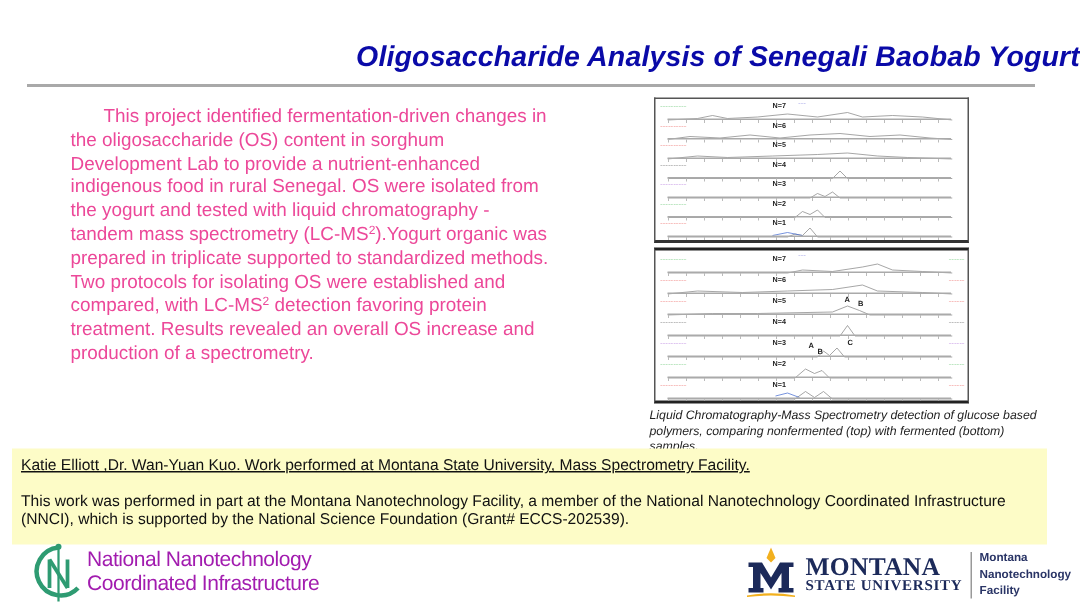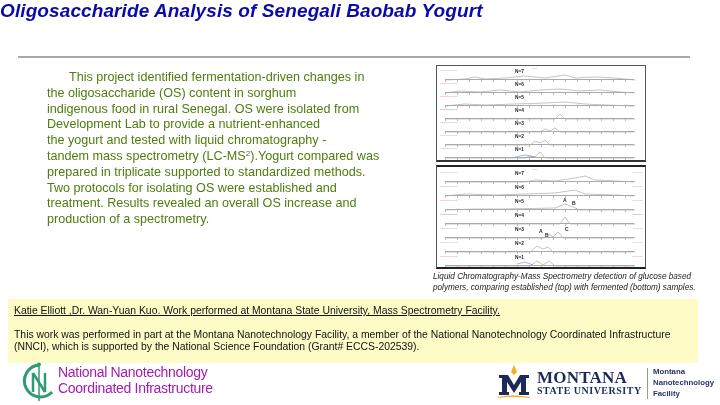--- a/index.html
+++ b/index.html
@@ -1,28 +1,28 @@
 <!DOCTYPE html>
 <html><head>
 <meta charset="utf-8">
 <style>
   * { margin: 0; padding: 0; box-sizing: border-box; }
   html, body { width: 720px; height: 405px; background: #ffffff; overflow: hidden; }
   body { position: relative; font-family: "Liberation Sans", sans-serif; color: #000; }
 
   .title {
-    position: absolute; left: 0; top: 0; width: 720px; text-align: left;
+    position: absolute; left: 0; top: 28px; width: 720px; text-align: right;
     font-family: "Liberation Sans", sans-serif; font-weight: bold; font-style: italic;
     font-size: 19px; color: #0a0aa8; letter-spacing: 0.1px;
   }
   .rule { position: absolute; left: 18px; top: 56px; width: 672px; height: 2px; background: #a9a9a9; }
 
   .abstract {
     position: absolute; left: 47px; top: 70px; width: 375px;
-    font-size: 12.6px; line-height: 15.8px; color: #4d7c0f;
+    font-size: 12.6px; line-height: 15.8px; color: #ec4899;
   }
   .abstract .line { display: block; white-space: nowrap; }
   .abstract .indent { padding-left: 22px; }
   .abstract sup { font-size: 8px; line-height: 0; vertical-align: 4px; }
 
   .figure { position: absolute; left: 436px; top: 65px; width: 210px; height: 204px; }
   .panel { position: absolute; left: 0; width: 210px; background: #fff; border: 1px solid #555; overflow: hidden; }
   .panel.top { top: 0; height: 97px; border-bottom: 2px solid #333; }
   .panel.bottom { top: 100px; height: 104px; border-bottom: 2px solid #222; border-top: 2px solid #222;}
   .panel-header { position: absolute; top: 1px; left: 95px; font-size: 3px; color: #6b6bd8; }
@@ -61,26 +61,27 @@
 </style>
 </head>
 <body>
 
 <div class="title">Oligosaccharide Analysis of Senegali Baobab Yogurt</div>
 <div class="rule"></div>
 
 <div class="abstract">
   <span class="line indent">This project identified fermentation-driven changes in</span>
   <span class="line">the oligosaccharide (OS) content in sorghum</span>
+  <span class="line">Development Lab to provide a nutrient-enhanced</span>
   <span class="line">indigenous food in rural Senegal. OS were isolated from</span>
-  <span class="line">Development Lab to provide a nutrient-enhanced</span>
   <span class="line">the yogurt and tested with liquid chromatography -</span>
-  <span class="line"><span>tandem mass spectrometry (LC-MS</span><sup>2</sup><span>).Yogurt compared was</span></span>
+  <span class="line"><span>tandem mass spectrometry (LC-MS</span><sup>2</sup><span>).Yogurt organic was</span></span>
   <span class="line">prepared in triplicate supported to standardized methods.</span>
   <span class="line">Two protocols for isolating OS were established and</span>
+  <span class="line"><span>compared, with LC-MS</span><sup>2</sup><span> detection favoring protein</span></span>
   <span class="line">treatment. Results revealed an overall OS increase and</span>
   <span class="line">production of a spectrometry.</span>
 </div>
 
 <div class="figure">
   <div class="panel top">
     <div class="panel-header">~~~</div>
     <div class="trace" style="top:3px">
       <span class="lbl-l" style="color:#3bb54a">~~~~~~~~~~</span>
       <span class="n">N=7</span>
@@ -221,21 +222,21 @@
       <svg width="190" height="10">
           <polyline points="0,9 85,9 92,4 98,8 104,4 110,9 190,9" fill="none" stroke="#888" stroke-width="0.5"></polyline>
           <polyline points="72,7 80,5 88,8" fill="none" stroke="#4a6fd1" stroke-width="0.5"></polyline>
         </svg>
       <div class="axis"></div>
         <div class="ticks"></div>
     </div>
   </div>
 </div>
 
-<div class="caption">Liquid Chromatography-Mass Spectrometry detection of glucose based polymers, comparing established (top) with fermented (bottom) samples.</div>
+<div class="caption">Liquid Chromatography-Mass Spectrometry detection of glucose based polymers, comparing nonfermented (top) with fermented (bottom) samples.</div>
 
 <div class="credits">
   <div class="p1">Katie Elliott ,Dr. Wan-Yuan Kuo. Work performed at Montana State University, Mass Spectrometry Facility.</div>
   <div class="p2">This work was performed in part at the Montana Nanotechnology Facility, a member of the National Nanotechnology Coordinated Infrastructure (NNCI), which is supported by the National Science Foundation (Grant# ECCS-202539).</div>
 </div>
 
 <div class="nnci-logo">
   <svg class="nnci-mark" width="34" height="40" viewBox="0 0 34 40">
     <path d="M17 3 A16 16 0 1 0 30 30" fill="none" stroke="#2e9b72" stroke-width="3"></path>
     <line x1="17" y1="1" x2="17" y2="39" stroke="#2e9b72" stroke-width="1.5"></line>

